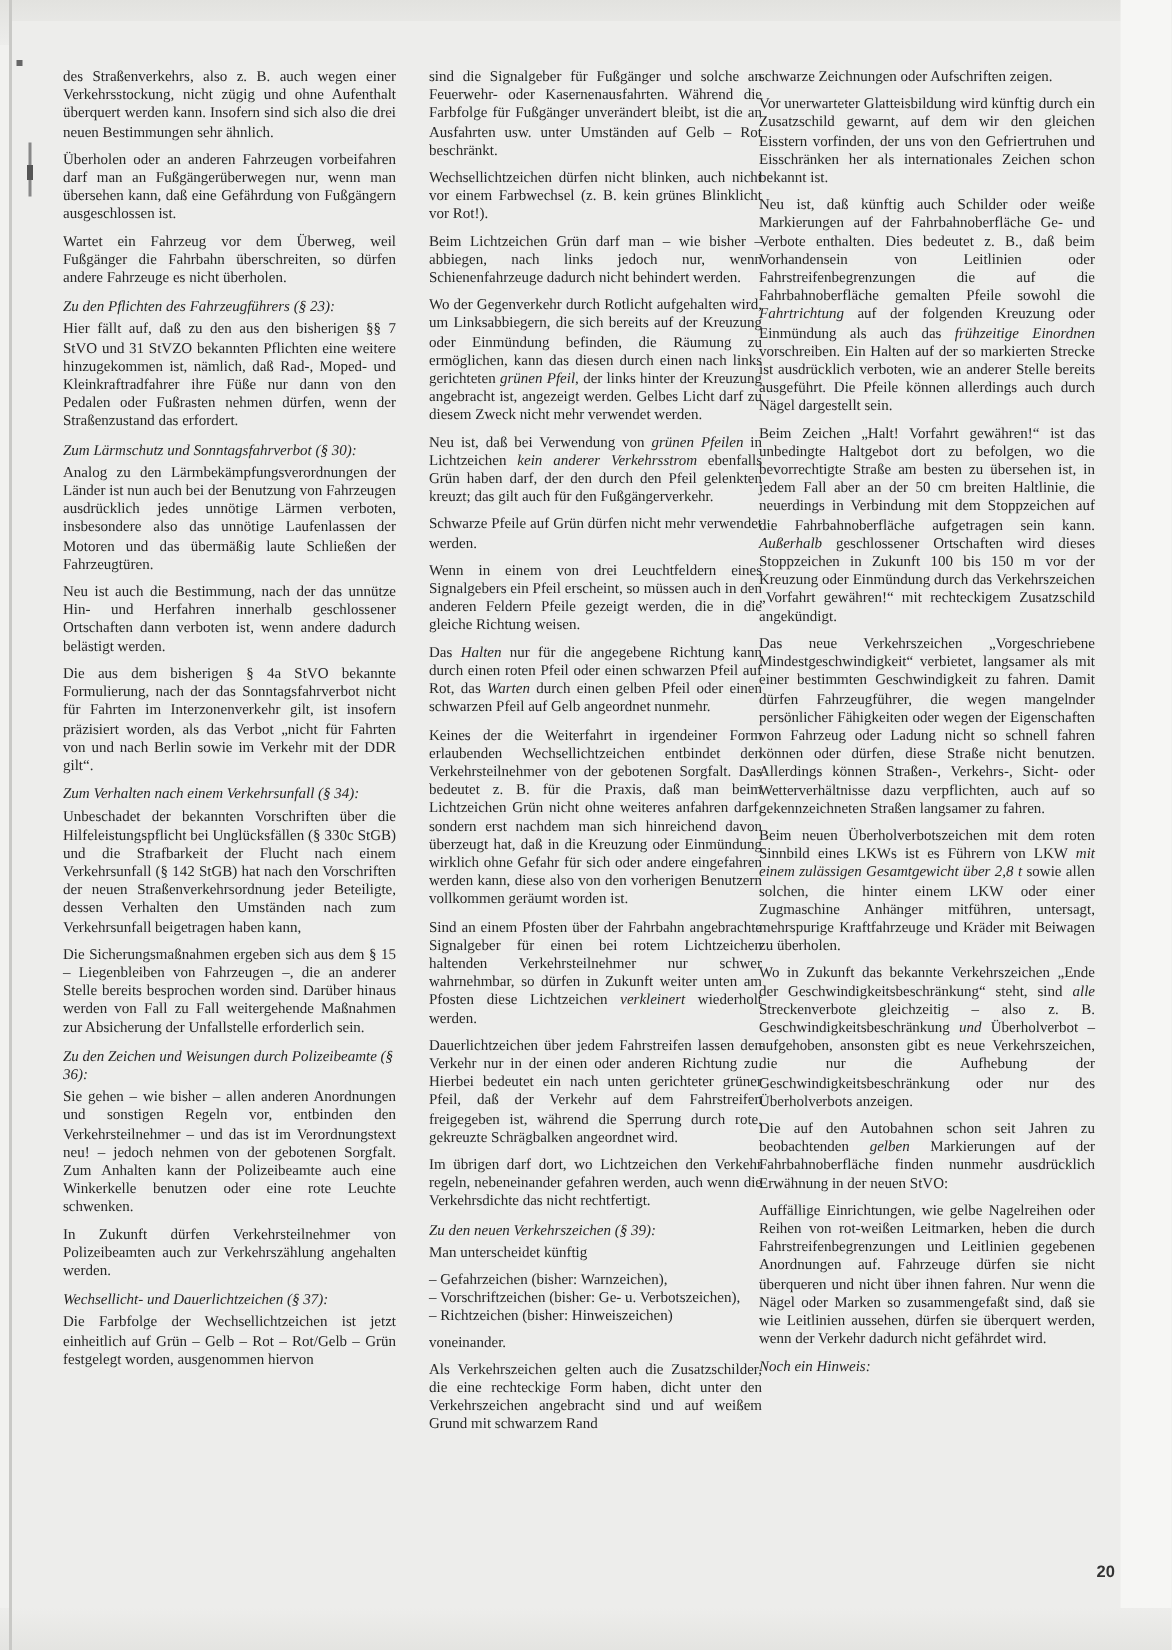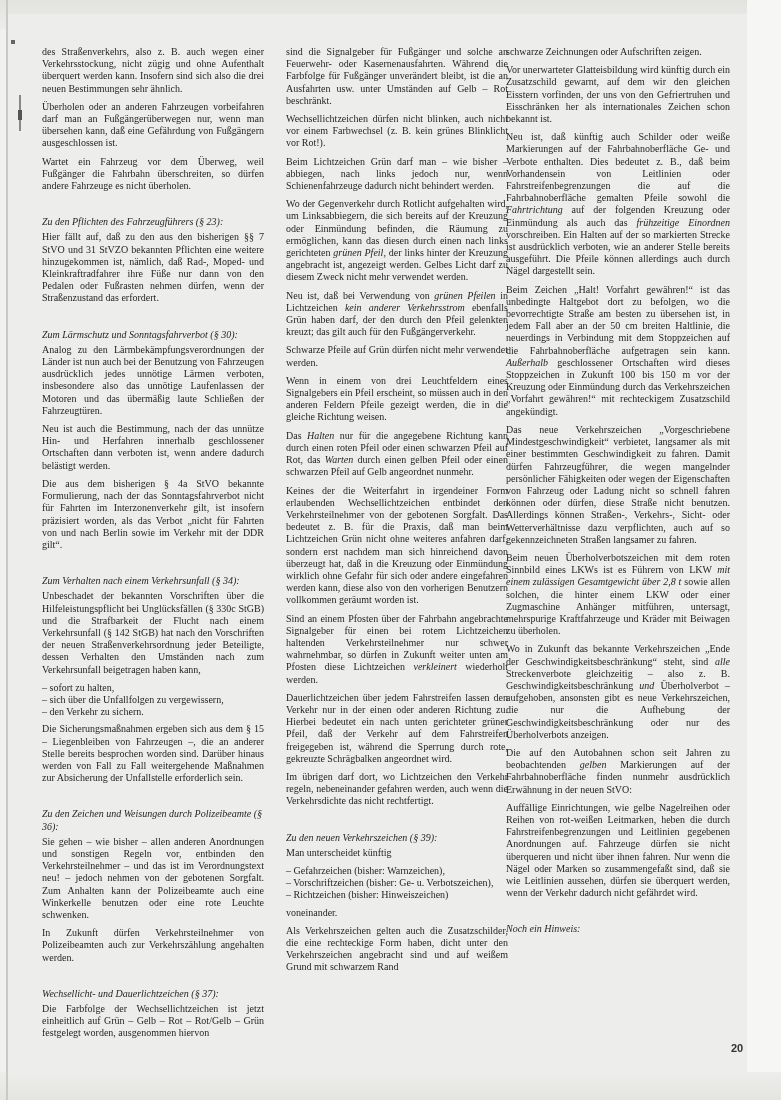--- a/index.html
+++ b/index.html
@@ -39,21 +39,21 @@
 
   .col {
     position: absolute; top: 46px;
     font-size: 10px; line-height: 12.2px;
     text-align: justify; hyphens: manual;
   }
   .col.c1 { left: 42px; width: 222px; }
   .col.c2 { left: 286px; width: 222px; }
   .col.c3 { left: 506px; width: 224px; }
   .col p { margin: 0 0 6px 0; }
-  .col p.h { font-style: italic; margin-top: 24px; margin-bottom: 3px; text-align: left; }
+  .col p.h { font-style: italic; margin-top: 7px; margin-bottom: 3px; text-align: left; }
   .col ul { list-style: none; margin: 0 0 5px 0; padding: 0; }
   .col ul li { padding-left: 9px; text-indent: -9px; text-align: left; }
   .col ul li::before { content: "– "; }
   i { font-style: italic; }
   .page-number {
     position: absolute; left: 731px; top: 1042px;
     font-family: "Liberation Sans", "DejaVu Sans", sans-serif;
     font-weight: bold; font-size: 11px; color: #333;
   }
 </style>
@@ -74,25 +74,20 @@
     <p>Überholen oder an anderen Fahrzeugen vorbeifahren darf man an Fußgängerüberwegen nur, wenn man übersehen kann, daß eine Gefährdung von Fußgängern ausgeschlossen ist.</p>
     <p>Wartet ein Fahrzeug vor dem Überweg, weil Fußgänger die Fahrbahn überschreiten, so dürfen andere Fahrzeuge es nicht überholen.</p>
     <p class="h">Zu den Pflichten des Fahrzeugführers (§ 23):</p>
     <p>Hier fällt auf, daß zu den aus den bisherigen §§ 7 StVO und 31 StVZO bekannten Pflichten eine weitere hinzugekommen ist, nämlich, daß Rad-, Moped- und Kleinkraftradfahrer ihre Füße nur dann von den Pedalen oder Fußrasten nehmen dürfen, wenn der Straßenzustand das erfordert.</p>
     <p class="h">Zum Lärmschutz und Sonntagsfahrverbot (§ 30):</p>
     <p>Analog zu den Lärmbekämpfungsverordnungen der Länder ist nun auch bei der Benutzung von Fahrzeugen ausdrücklich jedes unnötige Lärmen verboten, insbesondere also das unnötige Laufenlassen der Motoren und das übermäßig laute Schließen der Fahrzeugtüren.</p>
     <p>Neu ist auch die Bestimmung, nach der das unnütze Hin- und Herfahren innerhalb geschlossener Ortschaften dann verboten ist, wenn andere dadurch belästigt werden.</p>
     <p>Die aus dem bisherigen § 4a StVO bekannte Formulierung, nach der das Sonntagsfahrverbot nicht für Fahrten im Interzonenverkehr gilt, ist insofern präzisiert worden, als das Verbot „nicht für Fahrten von und nach Berlin sowie im Verkehr mit der DDR gilt“.</p>
     <p class="h">Zum Verhalten nach einem Verkehrsunfall (§ 34):</p>
     <p>Unbeschadet der bekannten Vorschriften über die Hilfeleistungspflicht bei Unglücksfällen (§ 330c StGB) und die Strafbarkeit der Flucht nach einem Verkehrsunfall (§ 142 StGB) hat nach den Vorschriften der neuen Straßenverkehrsordnung jeder Beteiligte, dessen Verhalten den Umständen nach zum Verkehrsunfall beigetragen haben kann,</p>
-    <ul>
-      <li>sofort zu halten,</li>
-      <li>sich über die Unfallfolgen zu vergewissern,</li>
-      <li>den Verkehr zu sichern.</li>
-    </ul>
     <p>Die Sicherungsmaßnahmen ergeben sich aus dem § 15 – Liegenbleiben von Fahrzeugen –, die an anderer Stelle bereits besprochen worden sind. Darüber hinaus werden von Fall zu Fall weitergehende Maßnahmen zur Absicherung der Unfallstelle erforderlich sein.</p>
     <p class="h">Zu den Zeichen und Weisungen durch Polizeibeamte (§ 36):</p>
     <p>Sie gehen – wie bisher – allen anderen Anordnungen und sonstigen Regeln vor, entbinden den Verkehrsteilnehmer – und das ist im Verordnungstext neu! – jedoch nehmen von der gebotenen Sorgfalt. Zum Anhalten kann der Polizeibeamte auch eine Winkerkelle benutzen oder eine rote Leuchte schwenken.</p>
     <p>In Zukunft dürfen Verkehrsteilnehmer von Polizeibeamten auch zur Verkehrszählung angehalten werden.</p>
     <p class="h">Wechsellicht- und Dauerlichtzeichen (§ 37):</p>
     <p>Die Farbfolge der Wechsellichtzeichen ist jetzt einheitlich auf Grün – Gelb – Rot – Rot/Gelb – Grün festgelegt worden, ausgenommen hiervon</p>
   </div>
 <div class="col c2">
     <p>sind die Signalgeber für Fußgänger und solche an Feuerwehr- oder Kasernenausfahrten. Während die Farbfolge für Fußgänger unverändert bleibt, ist die an Ausfahrten usw. unter Umständen auf Gelb – Rot beschränkt.</p>
     <p>Wechsellichtzeichen dürfen nicht blinken, auch nicht vor einem Farbwechsel (z. B. kein grünes Blinklicht vor Rot!).</p>

